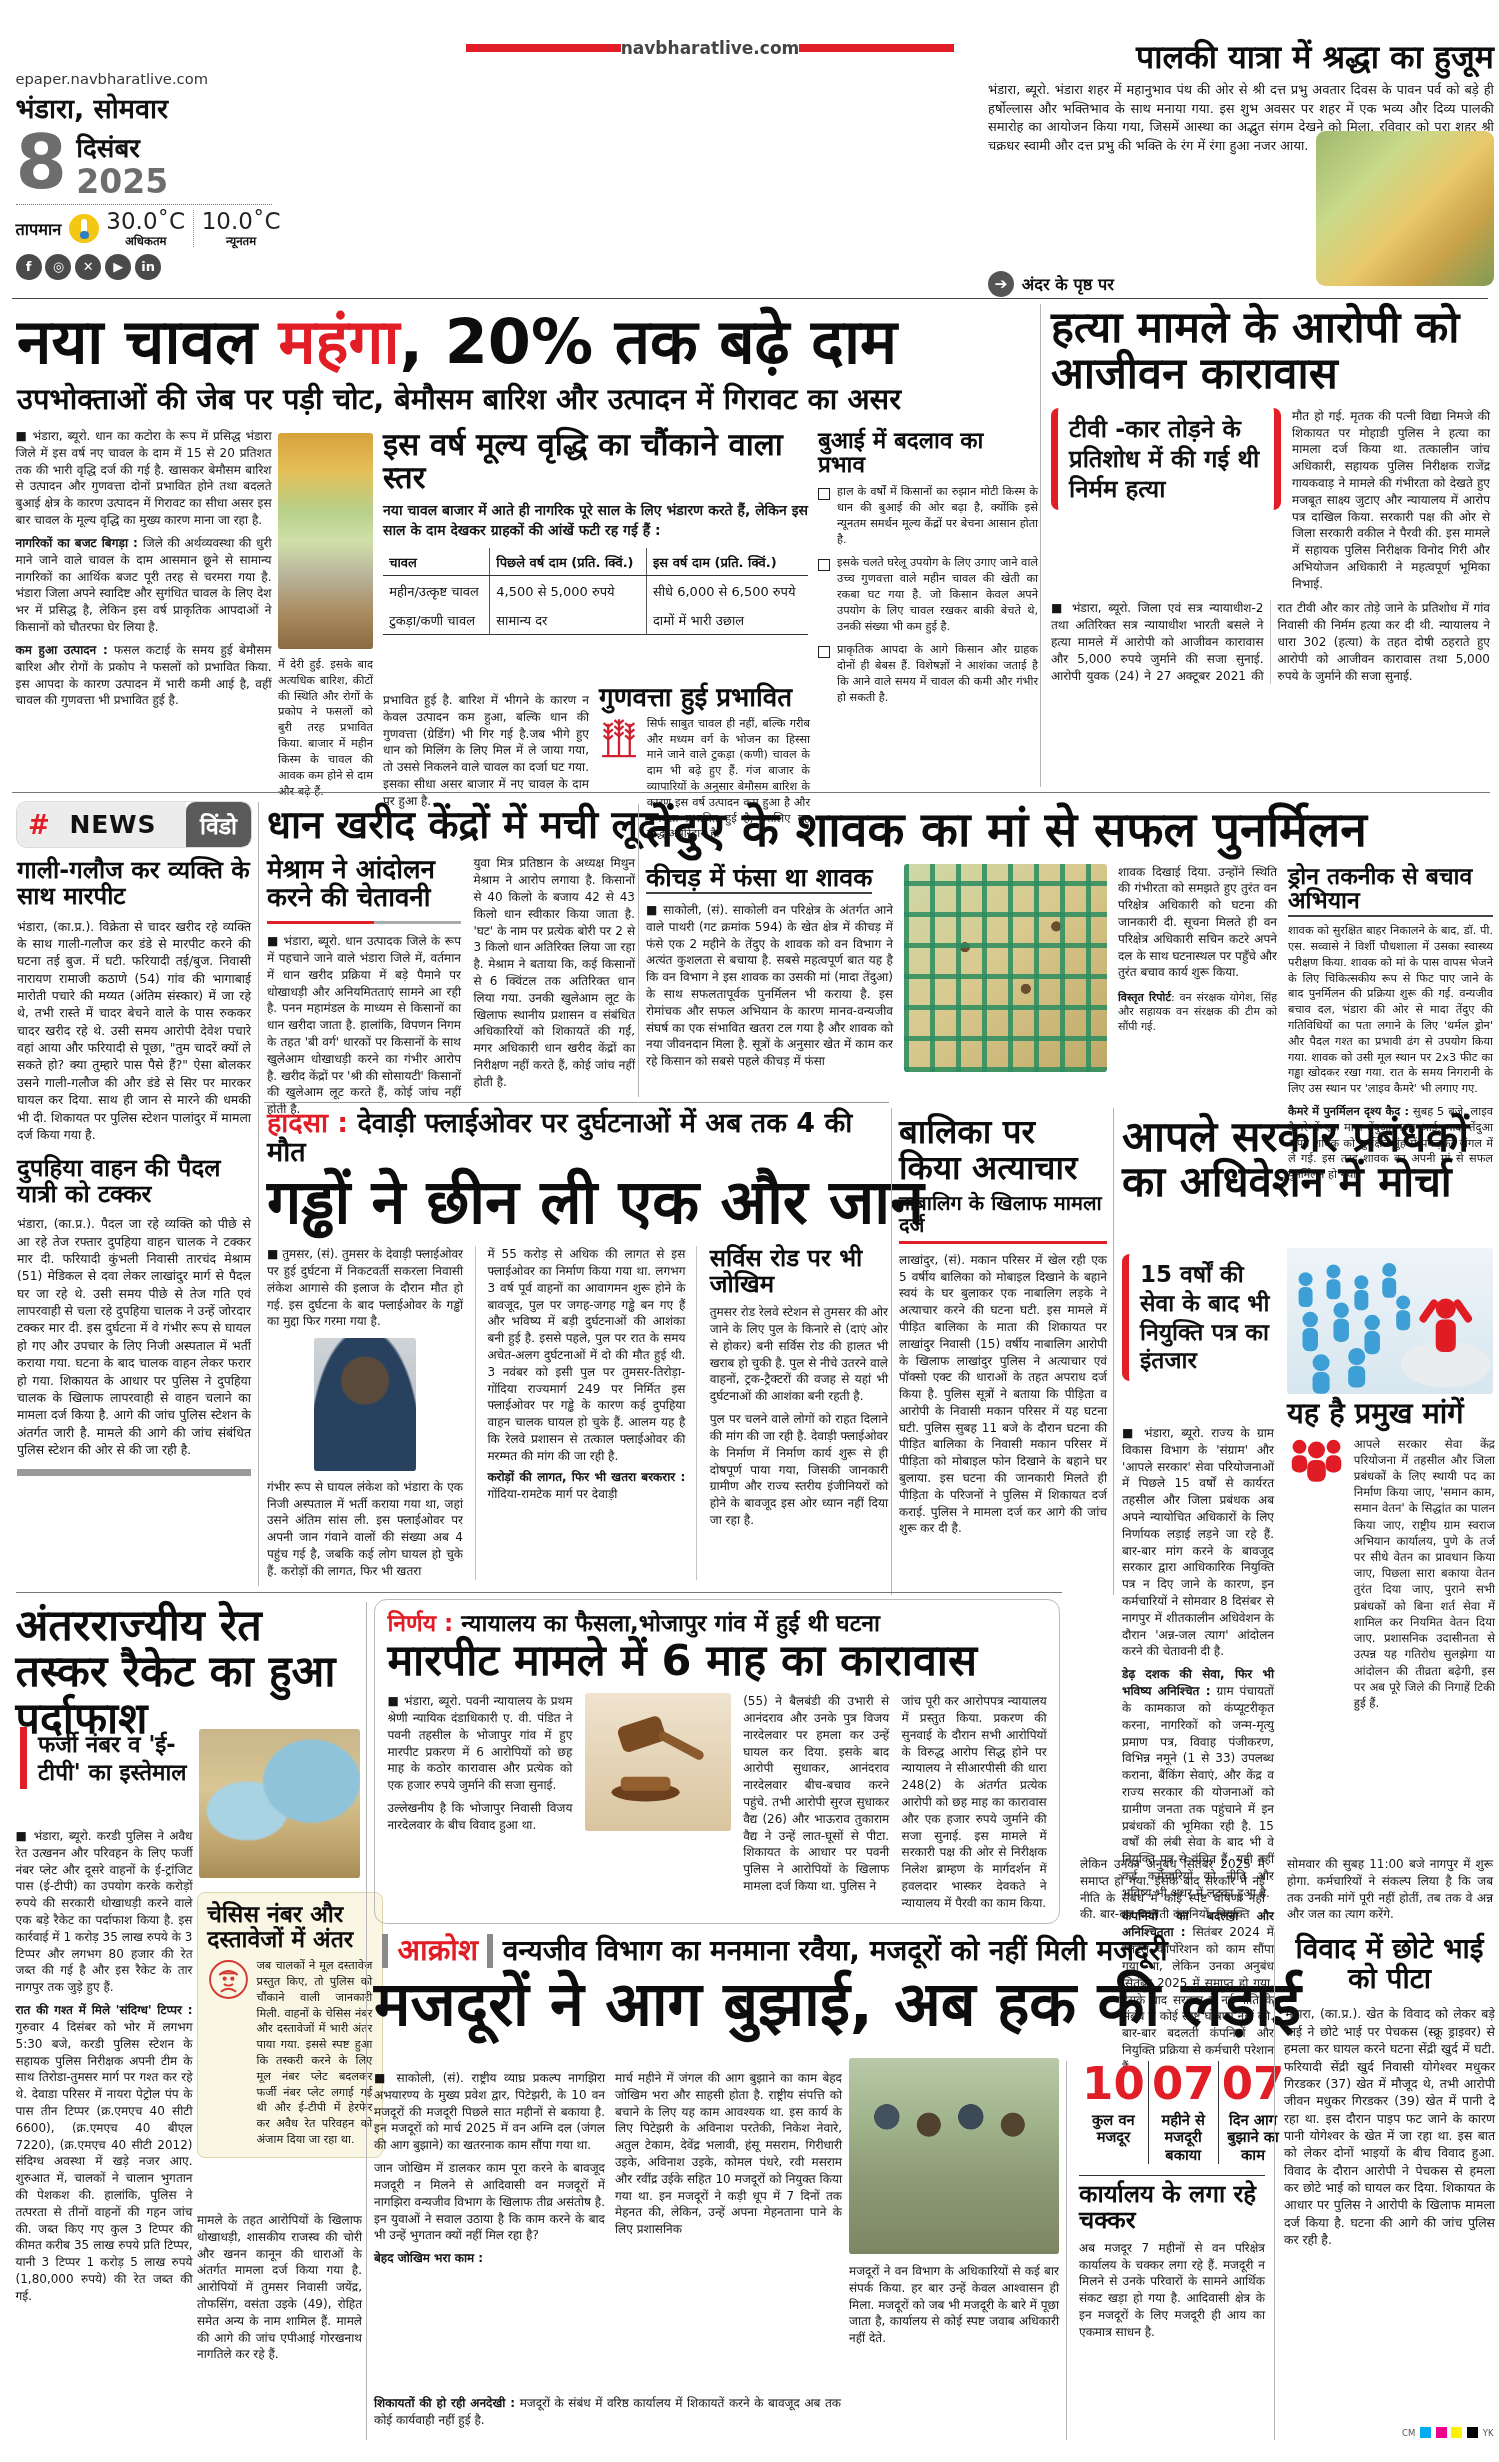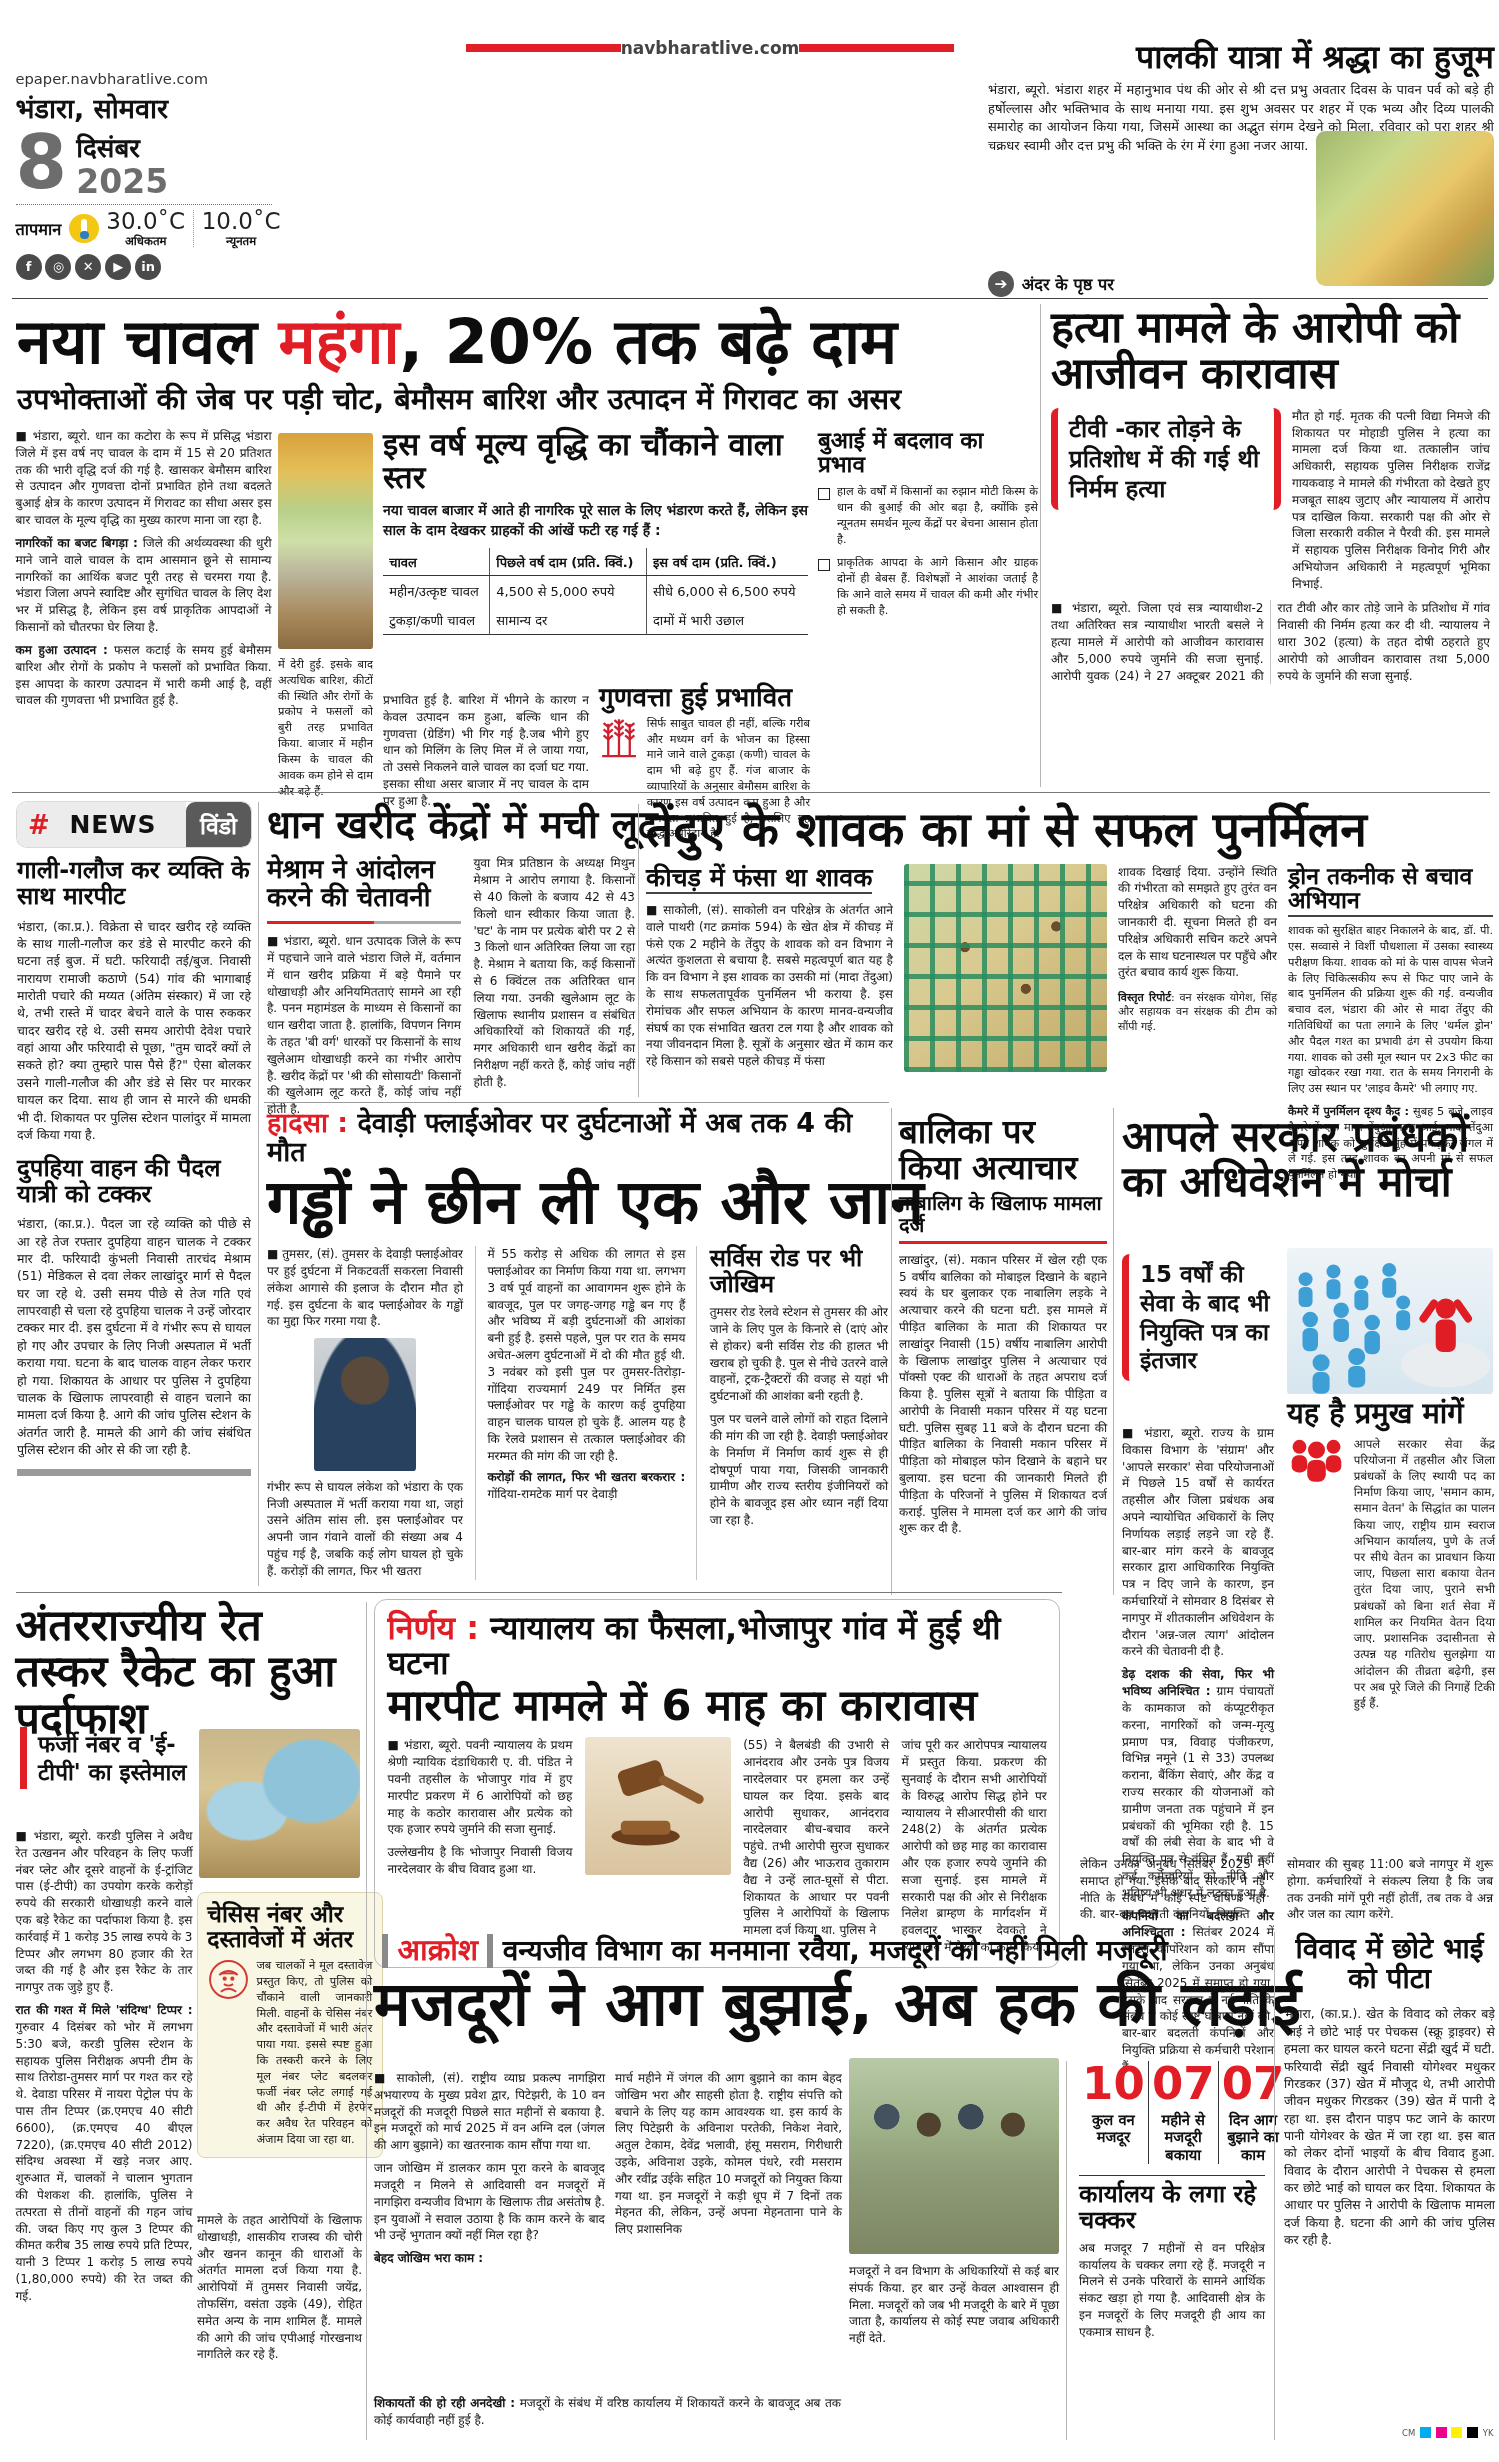--- a/index.html
+++ b/index.html
@@ -171,20 +171,24 @@
 
   <div class="abs" style="left:818px;top:428px;width:220px;">
     <div class="hl" style="font-size:22.5px;">बुआई में बदलाव का प्रभाव</div>
     <div style="margin-top:7.8px;">
       <div class="bullet">
           <span class="sqr"></span>
           <span class="body" style="font-size:11.3px;">हाल के वर्षों में किसानों का रुझान मोटी किस्म के धान की बुआई की ओर बढ़ा है, क्योंकि इसे न्यूनतम समर्थन मूल्य केंद्रों पर बेचना आसान होता है.</span>
         </div>
       <div class="bullet">
           <span class="sqr"></span>
+          <span class="body" style="font-size:11.3px;">इसके चलते घरेलू उपयोग के लिए उगाए जाने वाले उच्च गुणवत्ता वाले महीन चावल की खेती का रकबा घट गया है. जो किसान केवल अपने उपयोग के लिए चावल रखकर बाकी बेचते थे, उनकी संख्या भी कम हुई है.</span>
+        </div>
+      <div class="bullet">
+          <span class="sqr"></span>
           <span class="body" style="font-size:11.3px;">प्राकृतिक आपदा के आगे किसान और ग्राहक दोनों ही बेबस हैं. विशेषज्ञों ने आशंका जताई है कि आने वाले समय में चावल की कमी और गंभीर हो सकती है.</span>
         </div>
     </div>
   </div>
 
   <div class="hr" style="left:11.6px;top:792px;width:1478px;border-top:1.6px solid #777;"></div>
 
   <div class="abs" style="left:17px;top:802px;width:234px;">
     <div class="badge">
       <div class="badge-left">
@@ -377,21 +381,21 @@
           <path d="M18 44 q10 -8 20 0"></path>
         </svg>
       </span>
       <div class="body" style="font-size:11.3px;">जब चालकों ने मूल दस्तावेज प्रस्तुत किए, तो पुलिस को चौंकाने वाली जानकारी मिली. वाहनों के चेसिस नंबर और दस्तावेजों में भारी अंतर पाया गया. इससे स्पष्ट हुआ कि तस्करी करने के लिए मूल नंबर प्लेट बदलकर फर्जी नंबर प्लेट लगाई गई थी और ई-टीपी में हेरफेर कर अवैध रेत परिवहन को अंजाम दिया जा रहा था.</div>
     </div>
   </div>
   <div class="abs body" style="left:197px;top:2212px;width:165px;">मामले के तहत आरोपियों के खिलाफ धोखाधड़ी, शासकीय राजस्व की चोरी और खनन कानून की धाराओं के अंतर्गत मामला दर्ज किया गया है. आरोपियों में तुमसर निवासी जयेंद्र, तोफसिंग, वसंता उइके (49), रोहित समेत अन्य के नाम शामिल हैं. मामले की आगे की जांच एपीआई गोरखनाथ नागतिले कर रहे हैं.</div>
   <div class="vr" style="left:366px;top:1602px;height:838px;"></div>
 
   <div class="abs" style="left:374px;top:1599px;width:686px;border:0.8px solid #b9b9b9;border-radius:12.4px;padding:11px 12.4px;box-sizing:border-box;">
-    <div class="hl" style="font-size:32px;">
+    <div class="hl" style="font-size:23px;">
       <span class="red">निर्णय :</span>
       <span>न्यायालय का फैसला,भोजापुर गांव में हुई थी घटना</span>
     </div>
     <div class="hl" style="font-size:43px;margin-top:1.6px;white-space:nowrap;">मारपीट मामले में 6 माह का कारावास</div>
     <div style="display:flex;gap:12.4px;margin-top:9.3px;">
       <div class="body" style="width:185px;flex:none;">
         <span>■ भंडारा, ब्यूरो. पवनी न्यायालय के प्रथम श्रेणी न्यायिक दंडाधिकारी ए. वी. पंडित ने पवनी तहसील के भोजापुर गांव में हुए मारपीट प्रकरण में 6 आरोपियों को छह माह के कठोर कारावास और प्रत्येक को एक हजार रुपये जुर्माने की सजा सुनाई.</span>
         <div style="margin-top:6.2px;"><span>उल्लेखनीय है कि भोजापुर निवासी विजय नारदेलवार के बीच विवाद हुआ था.</span></div>
       </div>
       <div class="photo" style="width:146px;height:138px;flex:none;background:linear-gradient(180deg,#efe3cf,#d9c49e);position:relative;">

